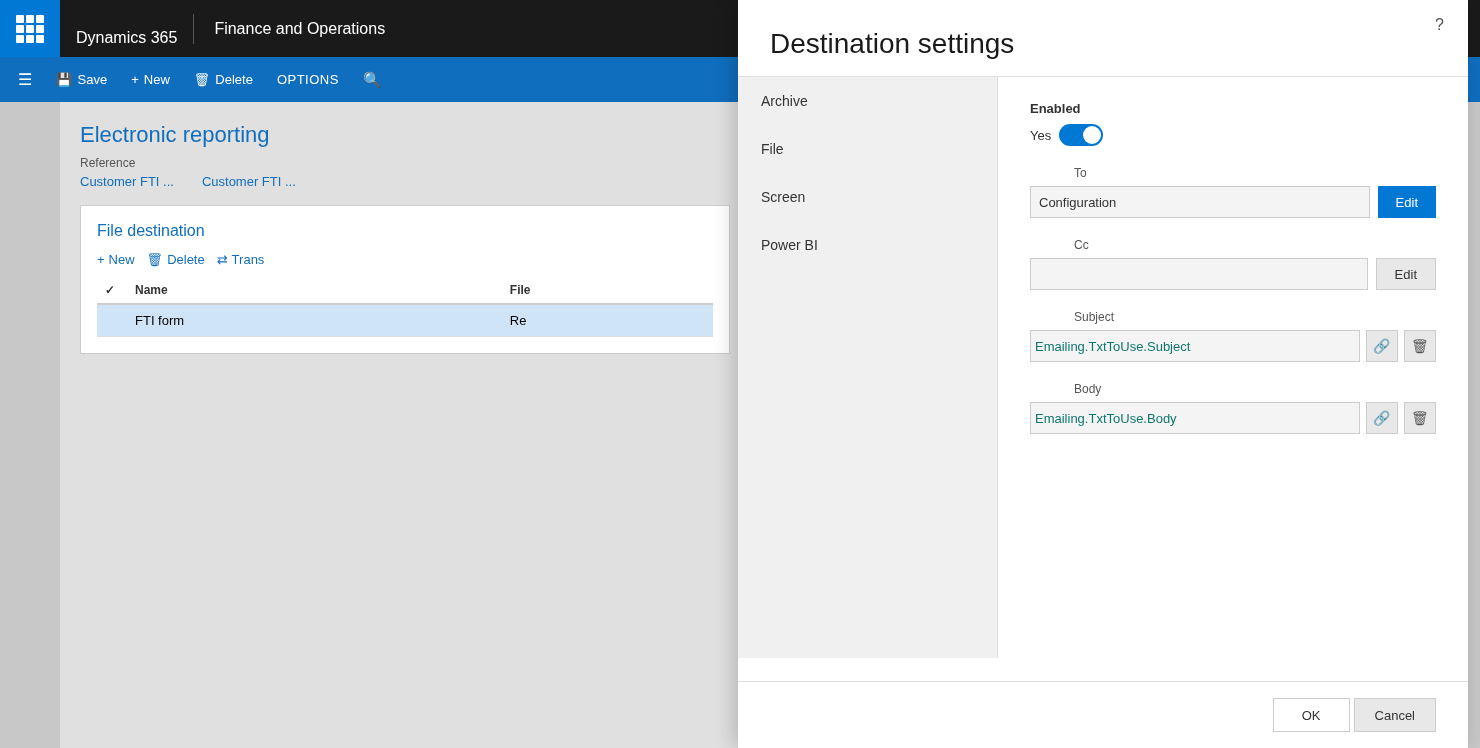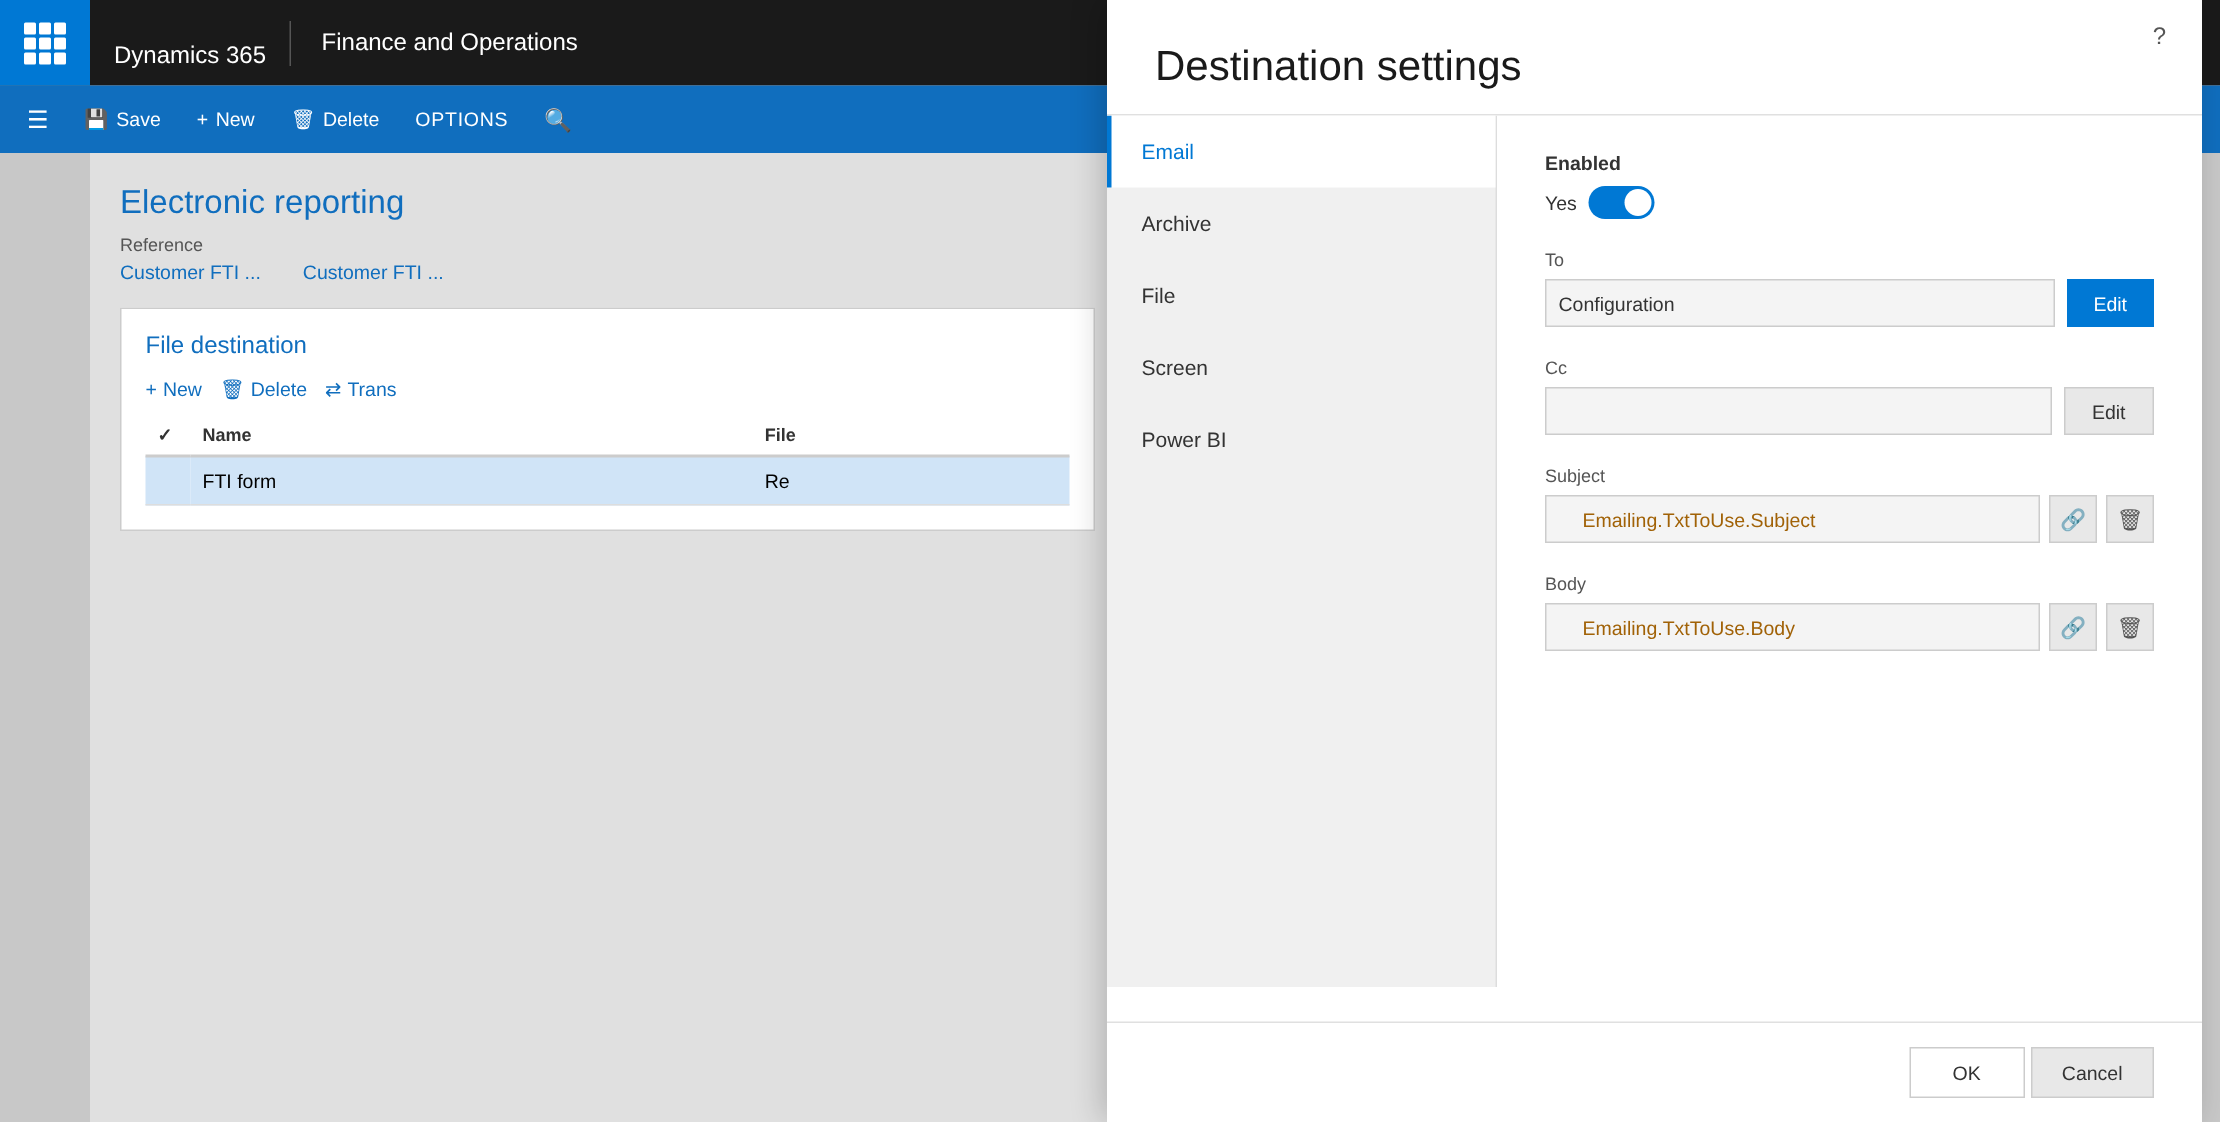--- a/index.html
+++ b/index.html
@@ -278,20 +278,21 @@
       width: 18px;
       height: 18px;
       background: white;
       border-radius: 50%;
     }
     .to-label {
       font-size: 12px;
       color: #555;
       margin-bottom: 6px;
       display: block;
+      margin-left: 44px;
     }
     .to-row {
       display: flex;
       gap: 8px;
       margin-bottom: 16px;
     }
     .to-input {
       flex: 1;
       height: 32px;
       padding: 0 8px;
@@ -322,25 +323,25 @@
     }
     .subject-row, .body-row {
       display: flex;
       align-items: center;
       gap: 6px;
       margin-bottom: 16px;
     }
     .text-input {
       flex: 1;
       height: 32px;
-      padding: 0 24px;
+      padding: 0 4px;
       border: 1px solid #ccc;
       background: #f4f4f4;
       font-size: 13px;
-      color: #a16207;
+      color: #0f766e;
       outline: none;
     }
     .icon-btn {
       width: 32px;
       height: 32px;
       display: flex;
       align-items: center;
       justify-content: center;
       background: #e8e8e8;
       border: 1px solid #ccc;
@@ -492,23 +493,20 @@
 
 <div class="destination-panel">
   <div class="dest-header">
     <div class="dest-title">Destination settings</div>
     <div class="dest-help">?</div>
   </div>
 
   <div class="dest-body">
 
     <div class="dest-nav">
-      <div class="dest-nav-item active">
-        <span>Email</span>
-      </div>
       <div class="dest-nav-item">
         <span>Archive</span>
       </div>
       <div class="dest-nav-item">
         <span>File</span>
       </div>
       <div class="dest-nav-item">
         <span>Screen</span>
       </div>
       <div class="dest-nav-item">

